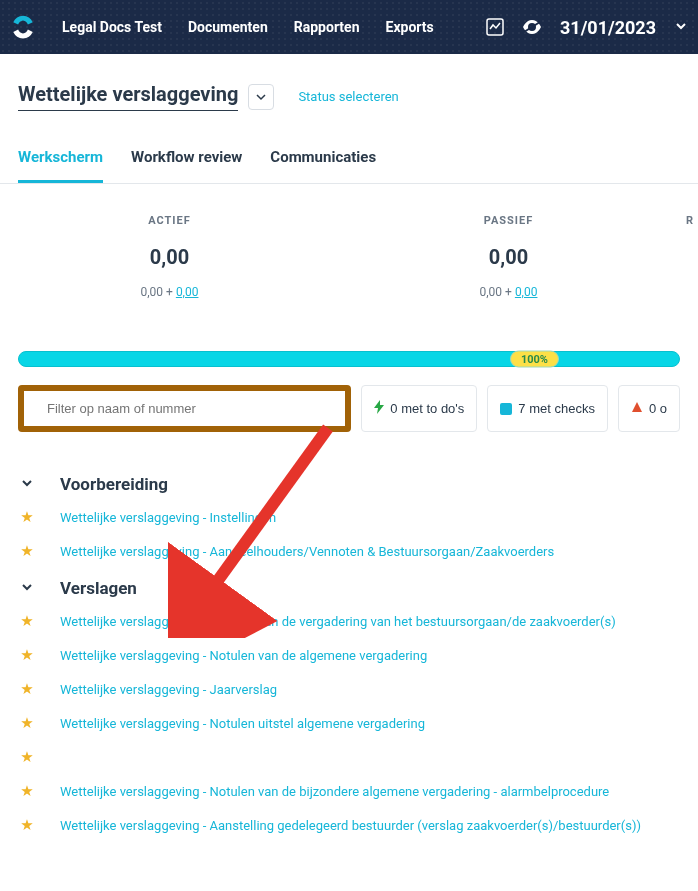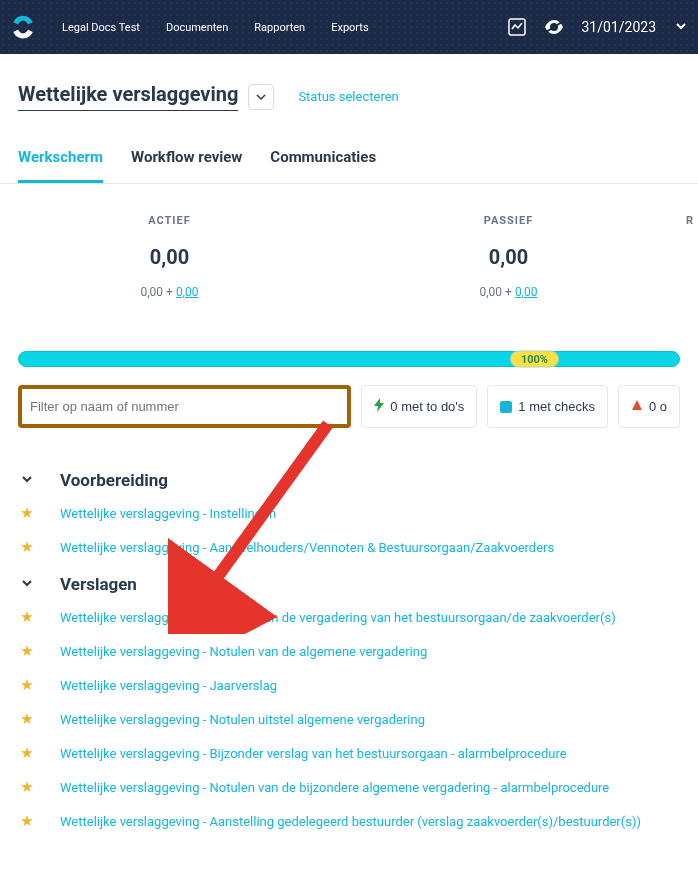--- a/index.html
+++ b/index.html
@@ -22,24 +22,24 @@
     padding: 0 10px;
     color: #fff;
     gap: 26px;
     position: relative;
   }
   .logo {
     width: 26px; height: 26px;
     display:flex; align-items:center; justify-content:center;
   }
   .logo svg { width:26px; height:26px; }
-  .nav-link { color:#fff; font-weight:400; font-size:11px; cursor:pointer; }
+  .nav-link { color:#fff; font-weight:700; font-size:14px; cursor:pointer; }
   .topbar-right { margin-left:auto; display:flex; align-items:center; gap:18px; }
   .icon-btn { color:#fff; cursor:pointer; display:flex; align-items:center; }
-  .date-pill { color:#fff; font-weight:400; font-size:14px; }
+  .date-pill { color:#fff; font-weight:700; font-size:18px; }
   .chev { color:#fff; }
 
   
   .page-header {
     padding: 28px 18px 0 18px;
   }
   .title-row { display:flex; align-items:center; gap:10px; }
   .page-title {
     font-size: 20px;
     font-weight:700;
@@ -126,23 +126,23 @@
 
   
   .filter-row {
     display:flex;
     gap:10px;
     padding:0 18px 22px 18px;
     align-items:stretch;
   }
   .filter-input {
     flex:1;
-    border:4px solid #a16207;
+    border:6px solid #a16207;
     border-radius:4px;
-    padding:10px 8px;
+    padding:10px 23px;
     font-size:13px;
     color:#6a7684;
   }
   .pill-btn {
     border:1px solid #e3e7eb;
     border-radius:4px;
     background:#fff;
     padding:8px 12px;
     font-size:13px;
     font-weight:400;
@@ -271,21 +271,21 @@
   <button class="pill-btn">
     <span class="ic-bolt">
       <svg width="10" height="14" viewBox="0 0 10 14">
           <path d="M6 0 L0 8 H4 L3 14 L10 5 H6 Z" fill="#28a745"></path>
         </svg>
     </span>
     <span>0 met to do's</span>
   </button>
   <button class="pill-btn">
     <span class="ic-square"></span>
-    <span>1 met checks</span>
+    <span>7 met checks</span>
   </button>
   <button class="pill-btn">
     <span class="ic-tri">
       <svg width="12" height="12" viewBox="0 0 12 12">
           <path d="M6 1 L11 11 H1 Z" fill="#e04f2e"></path>
         </svg>
     </span>
     <span>0 o</span>
   </button>
 </div>
@@ -338,21 +338,20 @@
   <div class="row">
     <span class="star">★</span>
     <span class="row-link">Wettelijke verslaggeving - Jaarverslag</span>
   </div>
   <div class="row">
     <span class="star">★</span>
     <span class="row-link">Wettelijke verslaggeving - Notulen uitstel algemene vergadering</span>
   </div>
   <div class="row">
     <span class="star">★</span>
-    <span class="row-link">Wettelijke verslaggeving - Bijzonder verslag van het bestuursorgaan - alarmbelprocedure</span>
   </div>
   <div class="row">
     <span class="star">★</span>
     <span class="row-link">Wettelijke verslaggeving - Notulen van de bijzondere algemene vergadering - alarmbelprocedure</span>
   </div>
   <div class="row">
     <span class="star">★</span>
     <span class="row-link">Wettelijke verslaggeving - Aanstelling gedelegeerd bestuurder (verslag zaakvoerder(s)/bestuurder(s))</span>
   </div>
 

